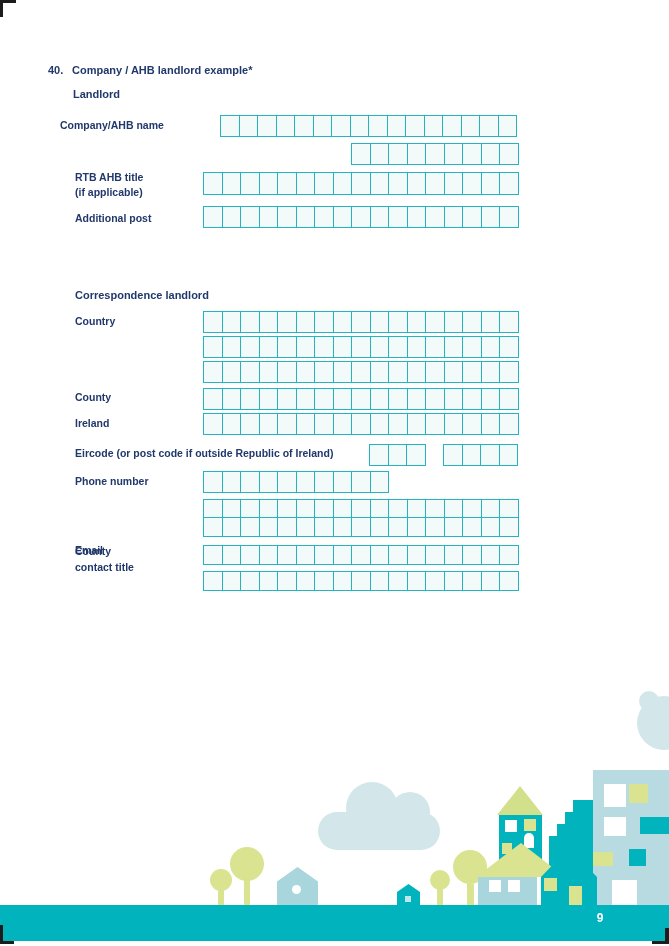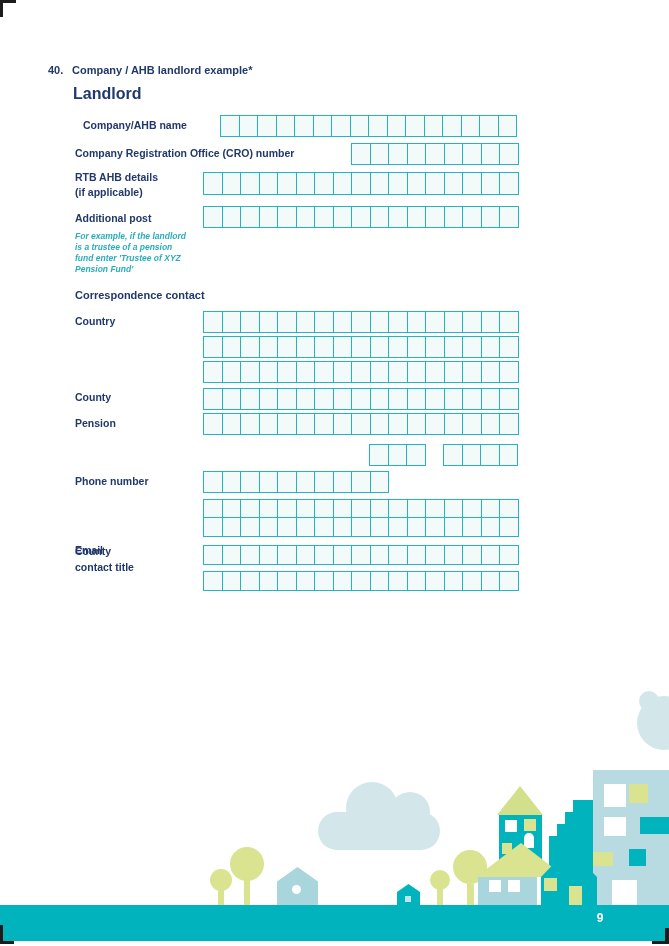--- a/index.html
+++ b/index.html
@@ -29,56 +29,55 @@
 </head>
 <body>
 
 <div class="page">
 
   <div class="mark" style="left:0;top:0;width:16px;height:3px;"></div>
   <div class="mark" style="left:0;top:0;width:3px;height:17px;"></div>
 
   <div class="txt bold" style="left:48px;top:64px;font-size:11px;">40.</div>
   <div class="txt bold" style="left:72px;top:64px;font-size:11px;">Company / AHB landlord example*</div>
-  <div class="txt bold" style="left:73px;top:88px;font-size:16px;">Landlord</div>
-
-  <div class="txt med" style="left:83px;top:119px;text-align:center;">Company/AHB name</div>
+  <div class="txt bold" style="left:73px;top:88px;font-size:11px;">Landlord</div>
+
+  <div class="txt med" style="left:60px;top:119px;text-align:center;">Company/AHB name</div>
   <div class="boxes" style="left:220px;top:115px;">
       <div class="cell"></div>
       <div class="cell"></div>
       <div class="cell"></div>
       <div class="cell"></div>
       <div class="cell"></div>
       <div class="cell"></div>
       <div class="cell"></div>
       <div class="cell"></div>
       <div class="cell"></div>
       <div class="cell"></div>
       <div class="cell"></div>
       <div class="cell"></div>
       <div class="cell"></div>
       <div class="cell"></div>
       <div class="cell"></div>
       <div class="cell"></div>
     </div>
 
-  <div class="txt med" style="left:75px;top:147px;">Company Registration Office (CRO) number</div>
   <div class="boxes" style="left:351px;top:143px;">
       <div class="cell"></div>
       <div class="cell"></div>
       <div class="cell"></div>
       <div class="cell"></div>
       <div class="cell"></div>
       <div class="cell"></div>
       <div class="cell"></div>
       <div class="cell"></div>
       <div class="cell"></div>
     </div>
 
-  <div class="txt med" style="left:75px;top:171px;">RTB AHB details</div>
+  <div class="txt med" style="left:75px;top:171px;">RTB AHB title</div>
   <div class="txt med" style="left:75px;top:186px;">(if applicable)</div>
   <div class="boxes" style="left:203px;top:172px;height:23px;">
       <div class="cell"></div>
       <div class="cell"></div>
       <div class="cell"></div>
       <div class="cell"></div>
       <div class="cell"></div>
       <div class="cell"></div>
       <div class="cell"></div>
       <div class="cell"></div>
@@ -106,28 +105,22 @@
       <div class="cell"></div>
       <div class="cell"></div>
       <div class="cell"></div>
       <div class="cell"></div>
       <div class="cell"></div>
       <div class="cell"></div>
       <div class="cell"></div>
       <div class="cell"></div>
       <div class="cell"></div>
     </div>
-  <div class="note" style="left:75px;top:231px;">
-    <div>For example, if the landlord</div>
-    <div>is a trustee of a pension</div>
-    <div>fund enter 'Trustee of XYZ</div>
-    <div>Pension Fund'</div>
-  </div>
-
-  <div class="txt bold" style="left:75px;top:289px;font-size:11px;">Correspondence contact</div>
+
+  <div class="txt bold" style="left:75px;top:289px;font-size:11px;">Correspondence landlord</div>
 
   <div class="txt med" style="left:75px;top:315px;">Country</div>
   <div class="boxes" style="left:203px;top:311px;">
       <div class="cell"></div>
       <div class="cell"></div>
       <div class="cell"></div>
       <div class="cell"></div>
       <div class="cell"></div>
       <div class="cell"></div>
       <div class="cell"></div>
@@ -195,41 +188,42 @@
       <div class="cell"></div>
       <div class="cell"></div>
       <div class="cell"></div>
       <div class="cell"></div>
       <div class="cell"></div>
       <div class="cell"></div>
       <div class="cell"></div>
       <div class="cell"></div>
     </div>
 
-  <div class="txt med" style="left:75px;top:417px;">Pension</div>
+  <div class="txt med" style="left:75px;top:417px;">Ireland</div>
   <div class="boxes" style="left:203px;top:413px;">
       <div class="cell"></div>
       <div class="cell"></div>
       <div class="cell"></div>
       <div class="cell"></div>
       <div class="cell"></div>
       <div class="cell"></div>
       <div class="cell"></div>
       <div class="cell"></div>
       <div class="cell"></div>
       <div class="cell"></div>
       <div class="cell"></div>
       <div class="cell"></div>
       <div class="cell"></div>
       <div class="cell"></div>
       <div class="cell"></div>
       <div class="cell"></div>
       <div class="cell"></div>
     </div>
 
+  <div class="txt med" style="left:75px;top:447px;">Eircode (or post code if outside Republic of Ireland)</div>
   <div class="boxes" style="left:369px;top:444px;">
       <div class="cell"></div>
       <div class="cell"></div>
       <div class="cell"></div>
     </div>
   <div class="boxes" style="left:443px;top:444px;">
       <div class="cell"></div>
       <div class="cell"></div>
       <div class="cell"></div>
       <div class="cell"></div>

